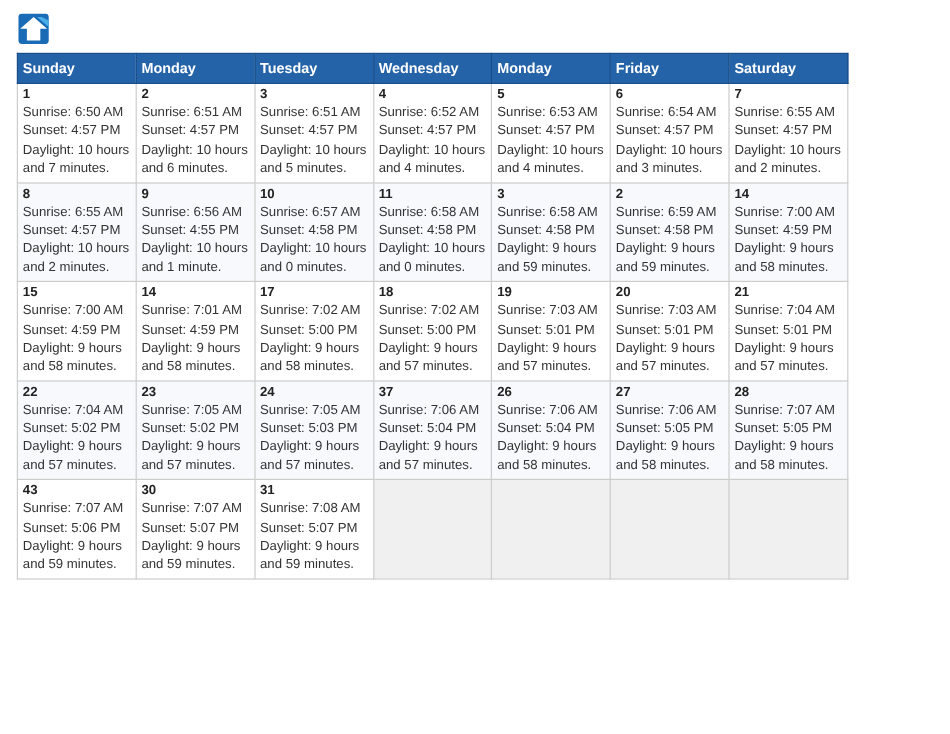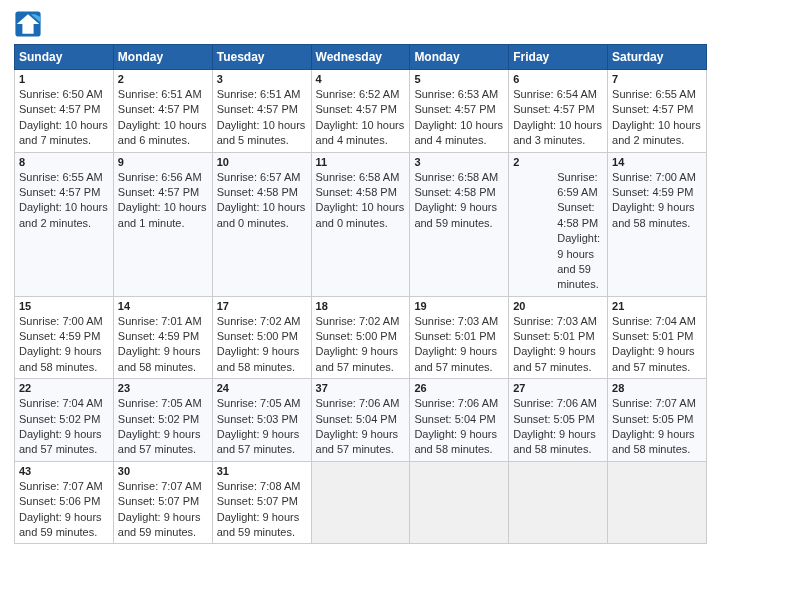--- a/index.html
+++ b/index.html
@@ -180,21 +180,21 @@
           <td>
             <span class="day-num">8</span>
             <div class="day-info" style="white-space: pre-line;">Sunrise: 6:55 AM
 Sunset: 4:57 PM
 Daylight: 10 hours
 and 2 minutes.</div>
           </td>
           <td>
             <span class="day-num">9</span>
             <div class="day-info" style="white-space: pre-line;">Sunrise: 6:56 AM
-Sunset: 4:57 PM
+Sunset: 4:55 PM
 Daylight: 10 hours
 and 1 minute.</div>
           </td>
           <td>
             <span class="day-num">10</span>
             <div class="day-info" style="white-space: pre-line;">Sunrise: 6:57 AM
 Sunset: 4:58 PM
 Daylight: 10 hours
 and 0 minutes.</div>
           </td>
@@ -207,21 +207,21 @@
           </td>
           <td>
             <span class="day-num">3</span>
             <div class="day-info" style="white-space: pre-line;">Sunrise: 6:58 AM
 Sunset: 4:58 PM
 Daylight: 9 hours
 and 59 minutes.</div>
           </td>
           <td>
             <span class="day-num">2</span>
-            <div class="day-info" style="white-space: pre-line; margin-left: 44px;">Sunrise: 6:59 AM
+            <div class="day-info" style="white-space: pre-line;">Sunrise: 6:59 AM
 Sunset: 4:58 PM
 Daylight: 9 hours
 and 59 minutes.</div>
           </td>
           <td>
             <span class="day-num">14</span>
             <div class="day-info" style="white-space: pre-line;">Sunrise: 7:00 AM
 Sunset: 4:59 PM
 Daylight: 9 hours
 and 58 minutes.</div>

